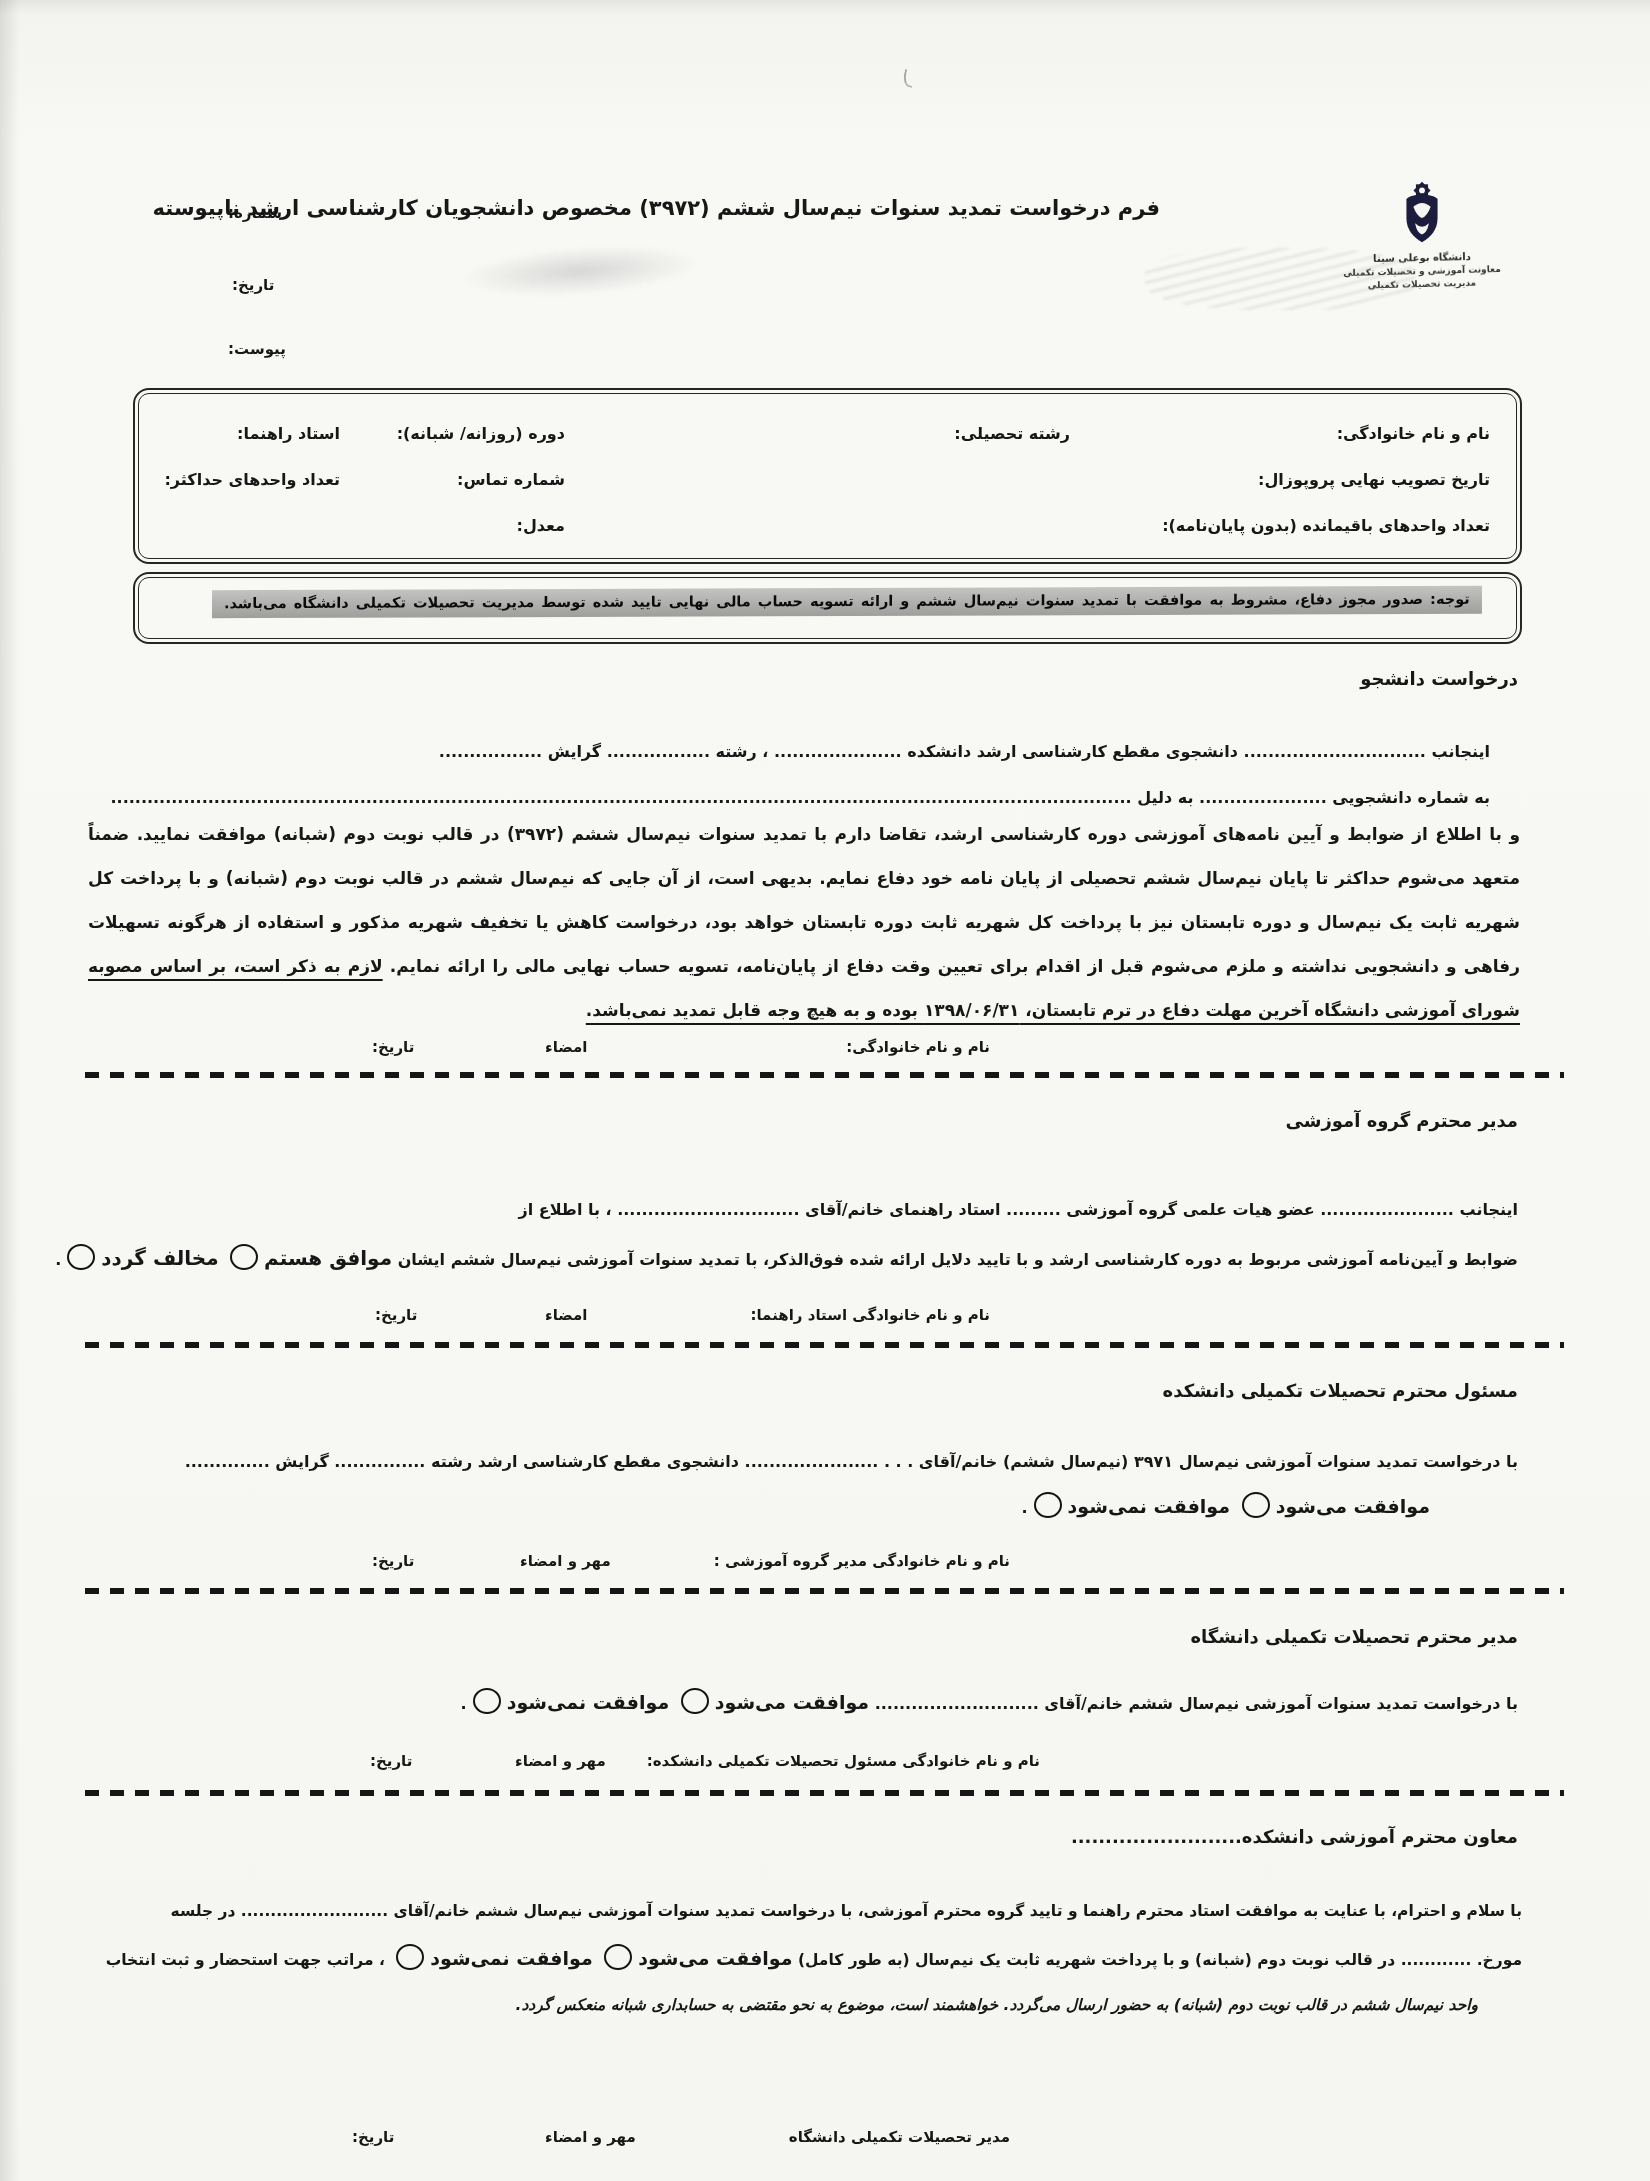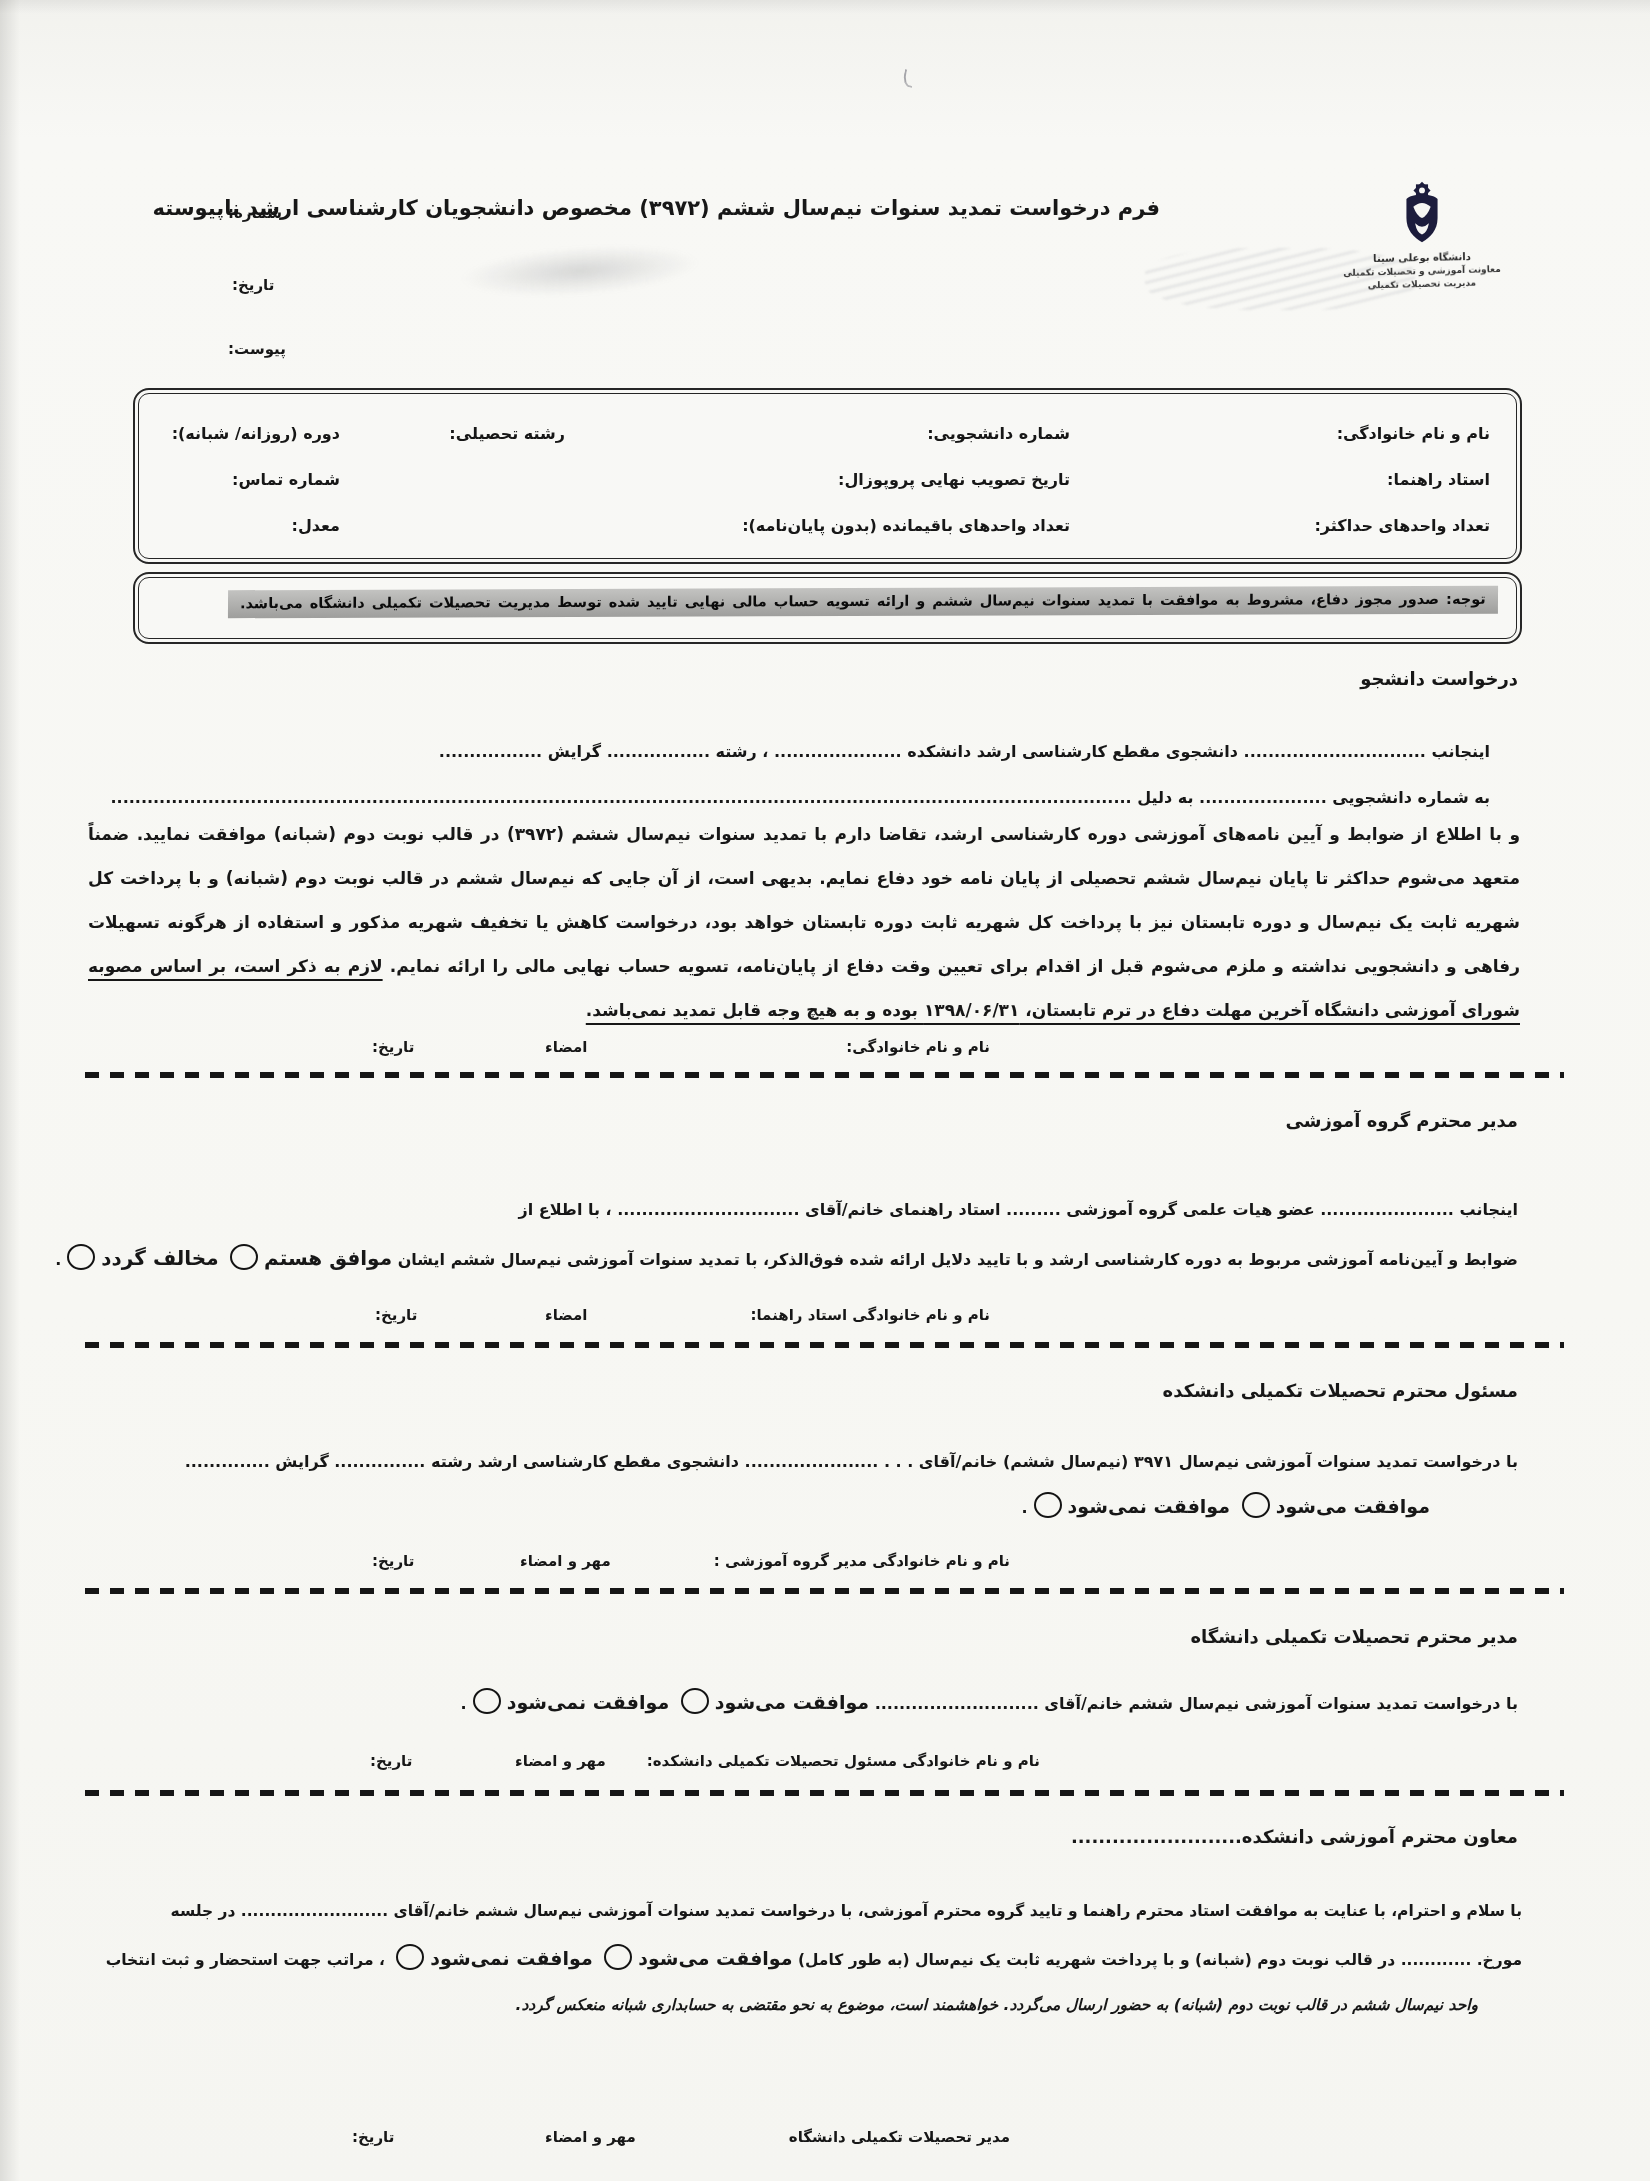--- a/index.html
+++ b/index.html
@@ -74,38 +74,37 @@
 
   <div class="abs title" style="left:270px;width:890px;top:196px;">فرم درخواست تمدید سنوات نیم‌سال ششم (۳۹۷۲) مخصوص دانشجویان کارشناسی ارشد ناپیوسته</div>
 
   <div class="abs lbl" style="left:228px;top:204px;">شماره:</div>
   <div class="abs lbl" style="left:232px;top:276px;">تاریخ:</div>
   <div class="abs lbl" style="left:228px;top:340px;">پیوست:</div>
 
   <div class="box" style="top:388px;left:133px;width:1385px;height:172px;">
     <div class="infogrid">
       <div>نام و نام خانوادگی:</div>
-      <div>شماره دانشجویی:</div>
       <div>رشته تحصیلی:</div>
       <div>دوره (روزانه/ شبانه):</div>
 
       <div>استاد راهنما:</div>
       <div>تاریخ تصویب نهایی پروپوزال:</div>
       <div></div>
       <div>شماره تماس:</div>
 
       <div>تعداد واحدهای حداکثر:</div>
       <div>تعداد واحدهای باقیمانده (بدون پایان‌نامه):</div>
       <div></div>
       <div>معدل:</div>
     </div>
   </div>
 
   <div class="box" style="top:572px;left:133px;width:1385px;height:68px;">
-    <div style="margin:14px 22px 0 22px;">
+    <div style="margin:14px 38px 0 22px;">
       <span class="hl">توجه: صدور مجوز دفاع، مشروط به موافقت با تمدید سنوات نیم‌سال ششم و ارائه تسویه حساب مالی نهایی تایید شده توسط مدیریت تحصیلات تکمیلی دانشگاه می‌باشد.</span>
     </div>
   </div>
 
   <section>
     <div class="abs heading" style="top:668px;right:132px;">درخواست دانشجو</div>
     <div class="abs bodyline" style="top:742px;right:160px;">اینجانب .............................. دانشجوی مقطع کارشناسی ارشد دانشکده ..................... ، رشته ................. گرایش .................</div>
     <div class="abs bodyline" style="top:788px;right:160px;">به شماره دانشجویی ..................... به دلیل ........................................................................................................................................................................</div>
     <div class="abs para" style="top:812px;right:130px;left:88px;">
       <span>و با اطلاع از ضوابط و آیین نامه‌های آموزشی دوره کارشناسی ارشد، تقاضا دارم با تمدید سنوات نیم‌سال ششم (۳۹۷۲) در قالب نوبت دوم (شبانه) موافقت نمایید. ضمناً متعهد می‌شوم حداکثر تا پایان نیم‌سال ششم تحصیلی از پایان نامه خود دفاع نمایم. بدیهی است، از آن جایی که نیم‌سال ششم در قالب نوبت دوم (شبانه) و با پرداخت کل شهریه ثابت یک نیم‌سال و دوره تابستان نیز با پرداخت کل شهریه ثابت دوره تابستان خواهد بود، درخواست کاهش یا تخفیف شهریه مذکور و استفاده از هرگونه تسهیلات رفاهی و دانشجویی نداشته و ملزم می‌شوم قبل از اقدام برای تعیین وقت دفاع از پایان‌نامه، تسویه حساب نهایی مالی را ارائه نمایم. </span><span class="underl">لازم به ذکر است، بر اساس مصوبه شورای آموزشی دانشگاه آخرین مهلت دفاع در ترم تابستان، ۱۳۹۸/۰۶/۳۱ بوده و به هیچ وجه قابل تمدید نمی‌باشد.</span>

